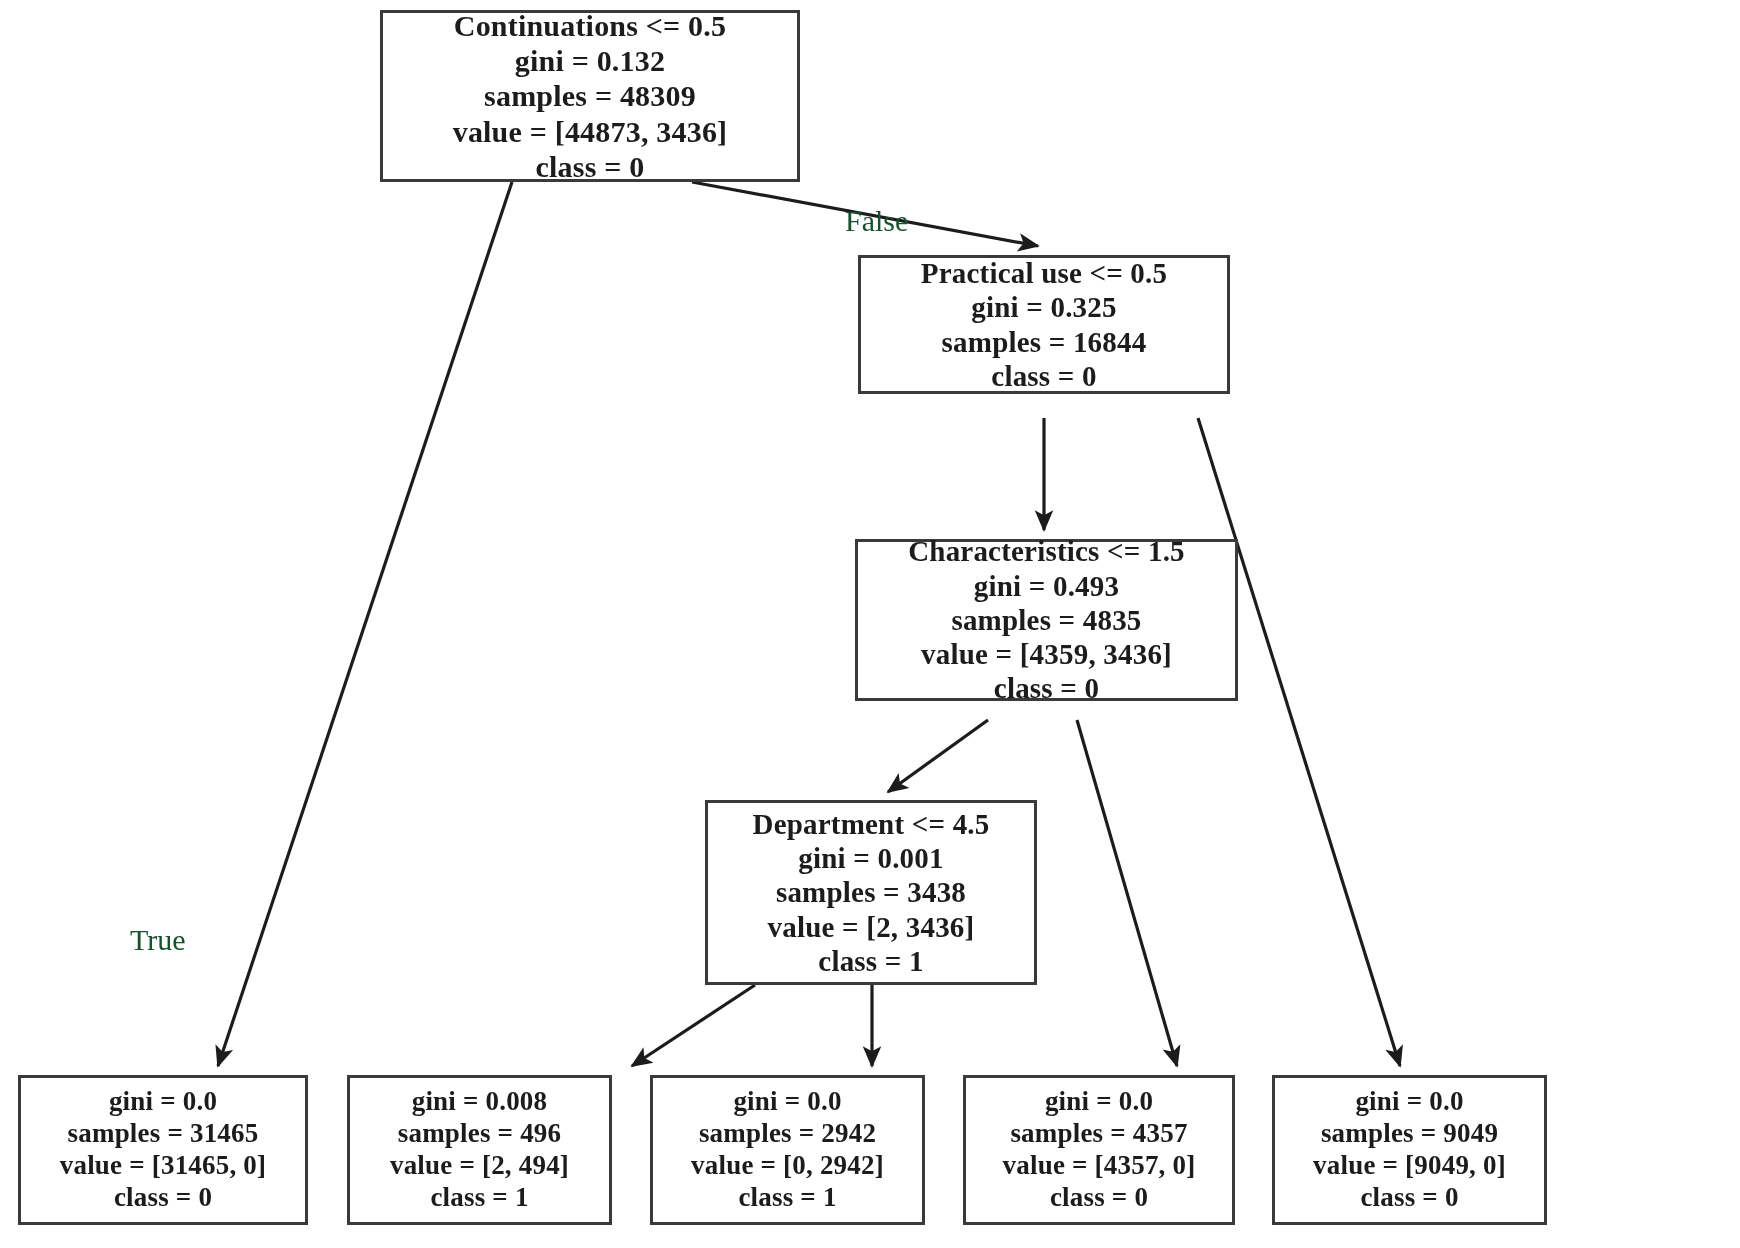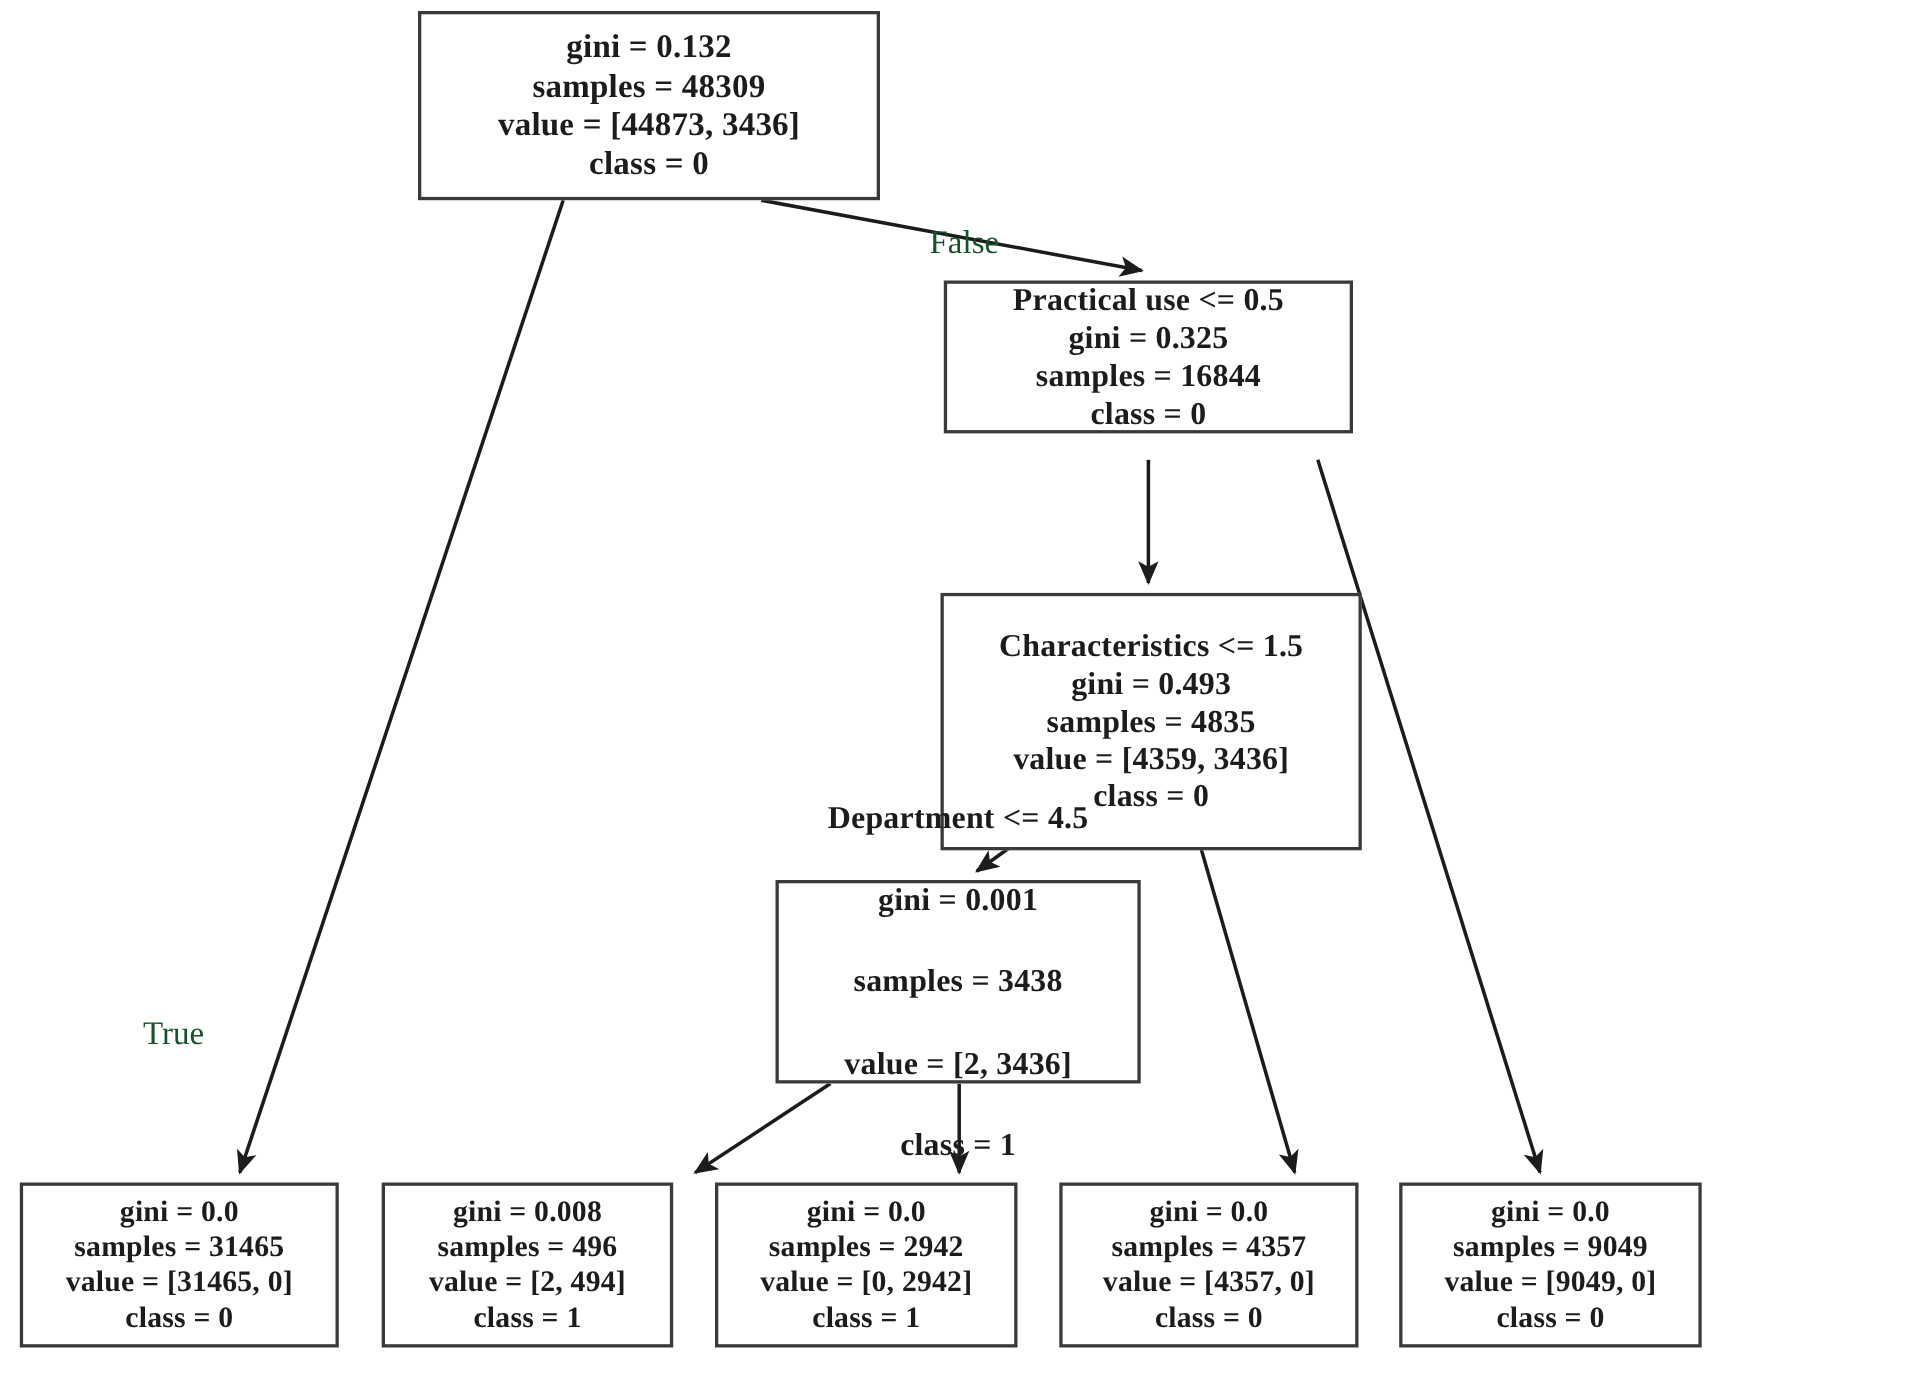--- a/index.html
+++ b/index.html
@@ -79,39 +79,40 @@
 
     <path d="M 872,985 L 872,1066" stroke="#1c1c1c" stroke-width="3.2" fill="none" marker-end="url(#arrowhead)"></path>
   </svg>
 
   <div class="branch-label" style="left:845px; top:184px;">False</div>
 
   <div class="branch-label" style="left:130px; top:903px;">True</div>
 
   <div id="node-layer">
       <div class="node" style="left: 380px; top: 10px; width: 420px; height: 172px; font-size: 30px;">
+        <div class="line">Continuations &lt;= 0.5</div>
         <div class="line">gini = 0.132</div>
         <div class="line">samples = 48309</div>
         <div class="line">value = [44873, 3436]</div>
         <div class="line">class = 0</div>
       </div>
       <div class="node" style="left: 858px; top: 255px; width: 372px; height: 139px; font-size: 29px;">
         <div class="line">Practical use &lt;= 0.5</div>
         <div class="line">gini = 0.325</div>
         <div class="line">samples = 16844</div>
         <div class="line">class = 0</div>
       </div>
-      <div class="node" style="left: 855px; top: 539px; width: 383px; height: 234px; font-size: 29px;">
+      <div class="node" style="left: 855px; top: 539px; width: 383px; height: 162px; font-size: 29px;">
         <div class="line">Characteristics &lt;= 1.5</div>
         <div class="line">gini = 0.493</div>
         <div class="line">samples = 4835</div>
         <div class="line">value = [4359, 3436]</div>
         <div class="line">class = 0</div>
       </div>
-      <div class="node" style="left: 705px; top: 800px; width: 332px; height: 185px; font-size: 29px; gap: 40px;">
+      <div class="node" style="left: 705px; top: 800px; width: 332px; height: 185px; font-size: 29px;">
         <div class="line">Department &lt;= 4.5</div>
         <div class="line">gini = 0.001</div>
         <div class="line">samples = 3438</div>
         <div class="line">value = [2, 3436]</div>
         <div class="line">class = 1</div>
       </div>
       <div class="node" style="left: 18px; top: 1075px; width: 290px; height: 150px; font-size: 27px;">
         <div class="line">gini = 0.0</div>
         <div class="line">samples = 31465</div>
         <div class="line">value = [31465, 0]</div>

